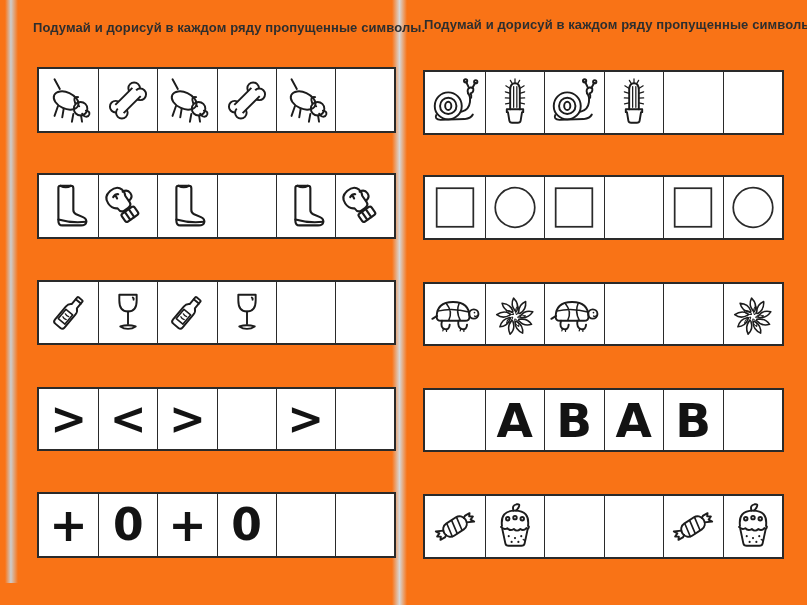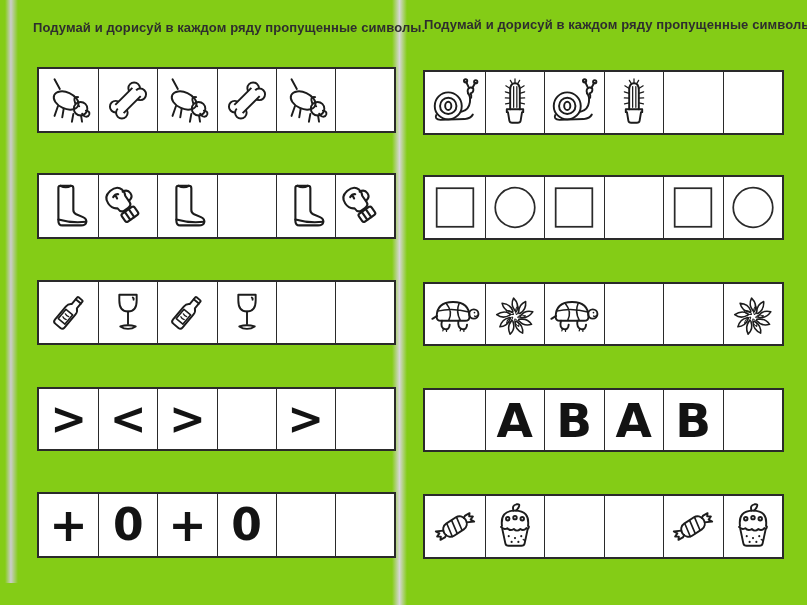--- a/index.html
+++ b/index.html
@@ -1,21 +1,21 @@
 <!DOCTYPE html>
 <html><head>
 <meta charset="utf-8">
 <style>
   html,body{margin:0;padding:0}
   body{
     width:807px;height:605px;position:relative;overflow:hidden;
     background:#ffffff;
     font-family:"Liberation Sans","DejaVu Sans",sans-serif;
   }
-  #sheet{position:absolute;inset:0;background:#84cc16}
+  #sheet{position:absolute;inset:0;background:#f97316}
   .scan-strip-left{
     position:absolute;left:5px;top:0;width:13px;height:583px;
     background:linear-gradient(to right,rgba(255,255,255,0),#cccccc 45%,rgba(255,255,255,0));
   }
   .page-seam{
     position:absolute;left:392px;top:0;width:15px;height:605px;
     background:linear-gradient(to right,rgba(255,255,255,0),#d7d7d7 50%,rgba(255,255,255,0));
   }
   .page{position:absolute;inset:0}
   .title{

